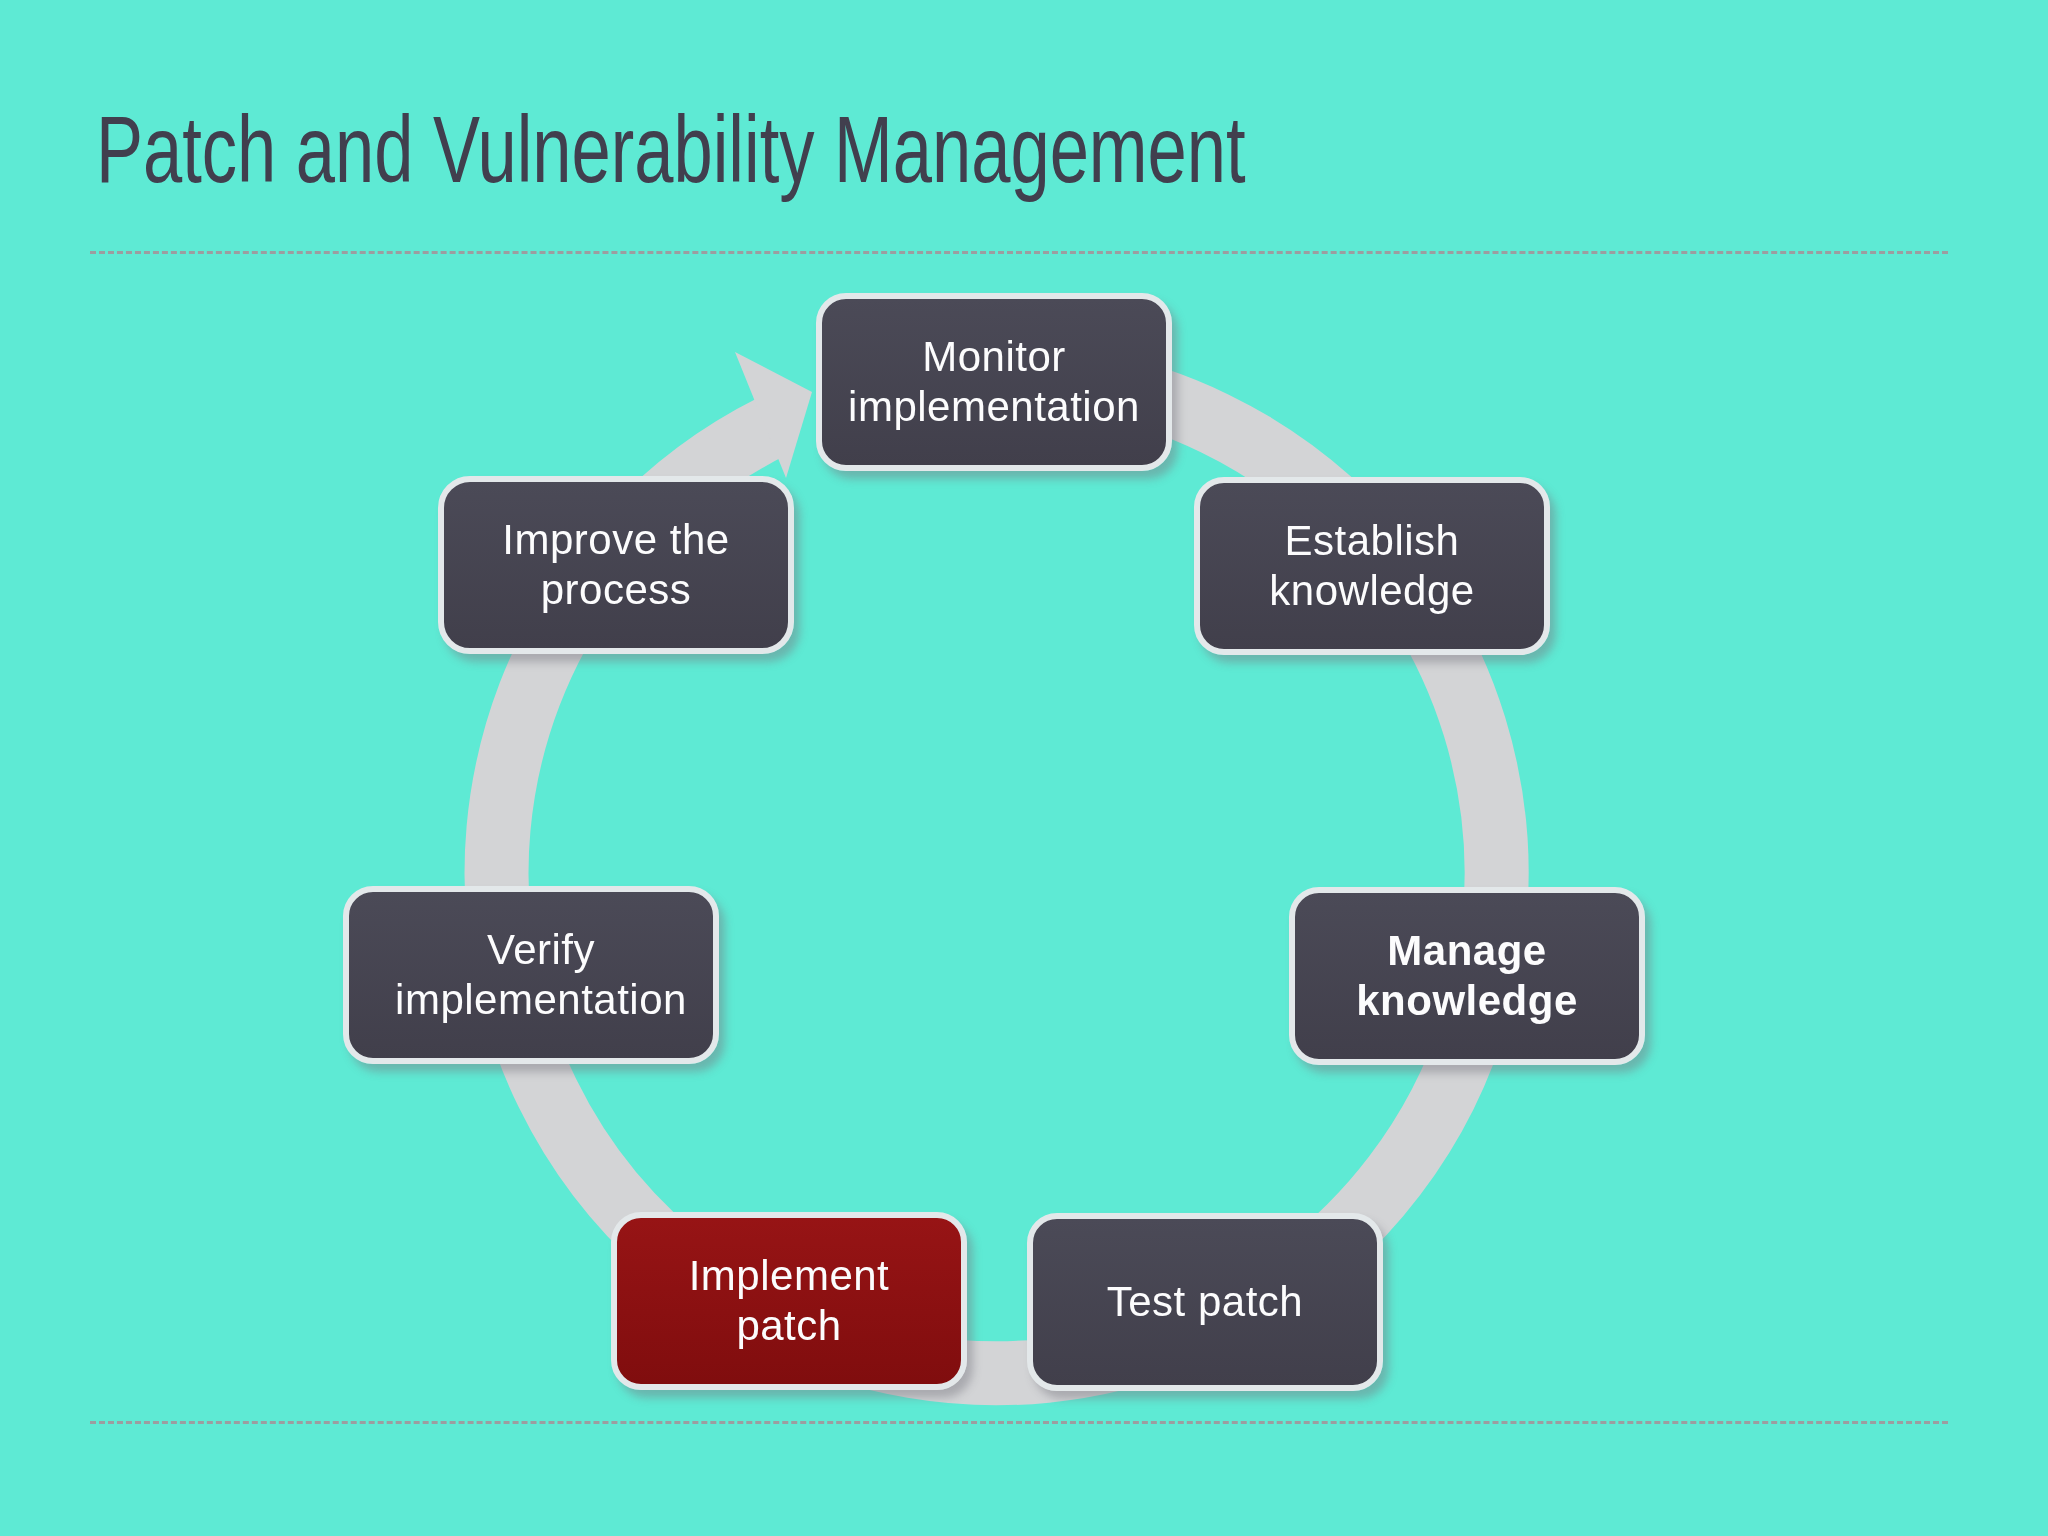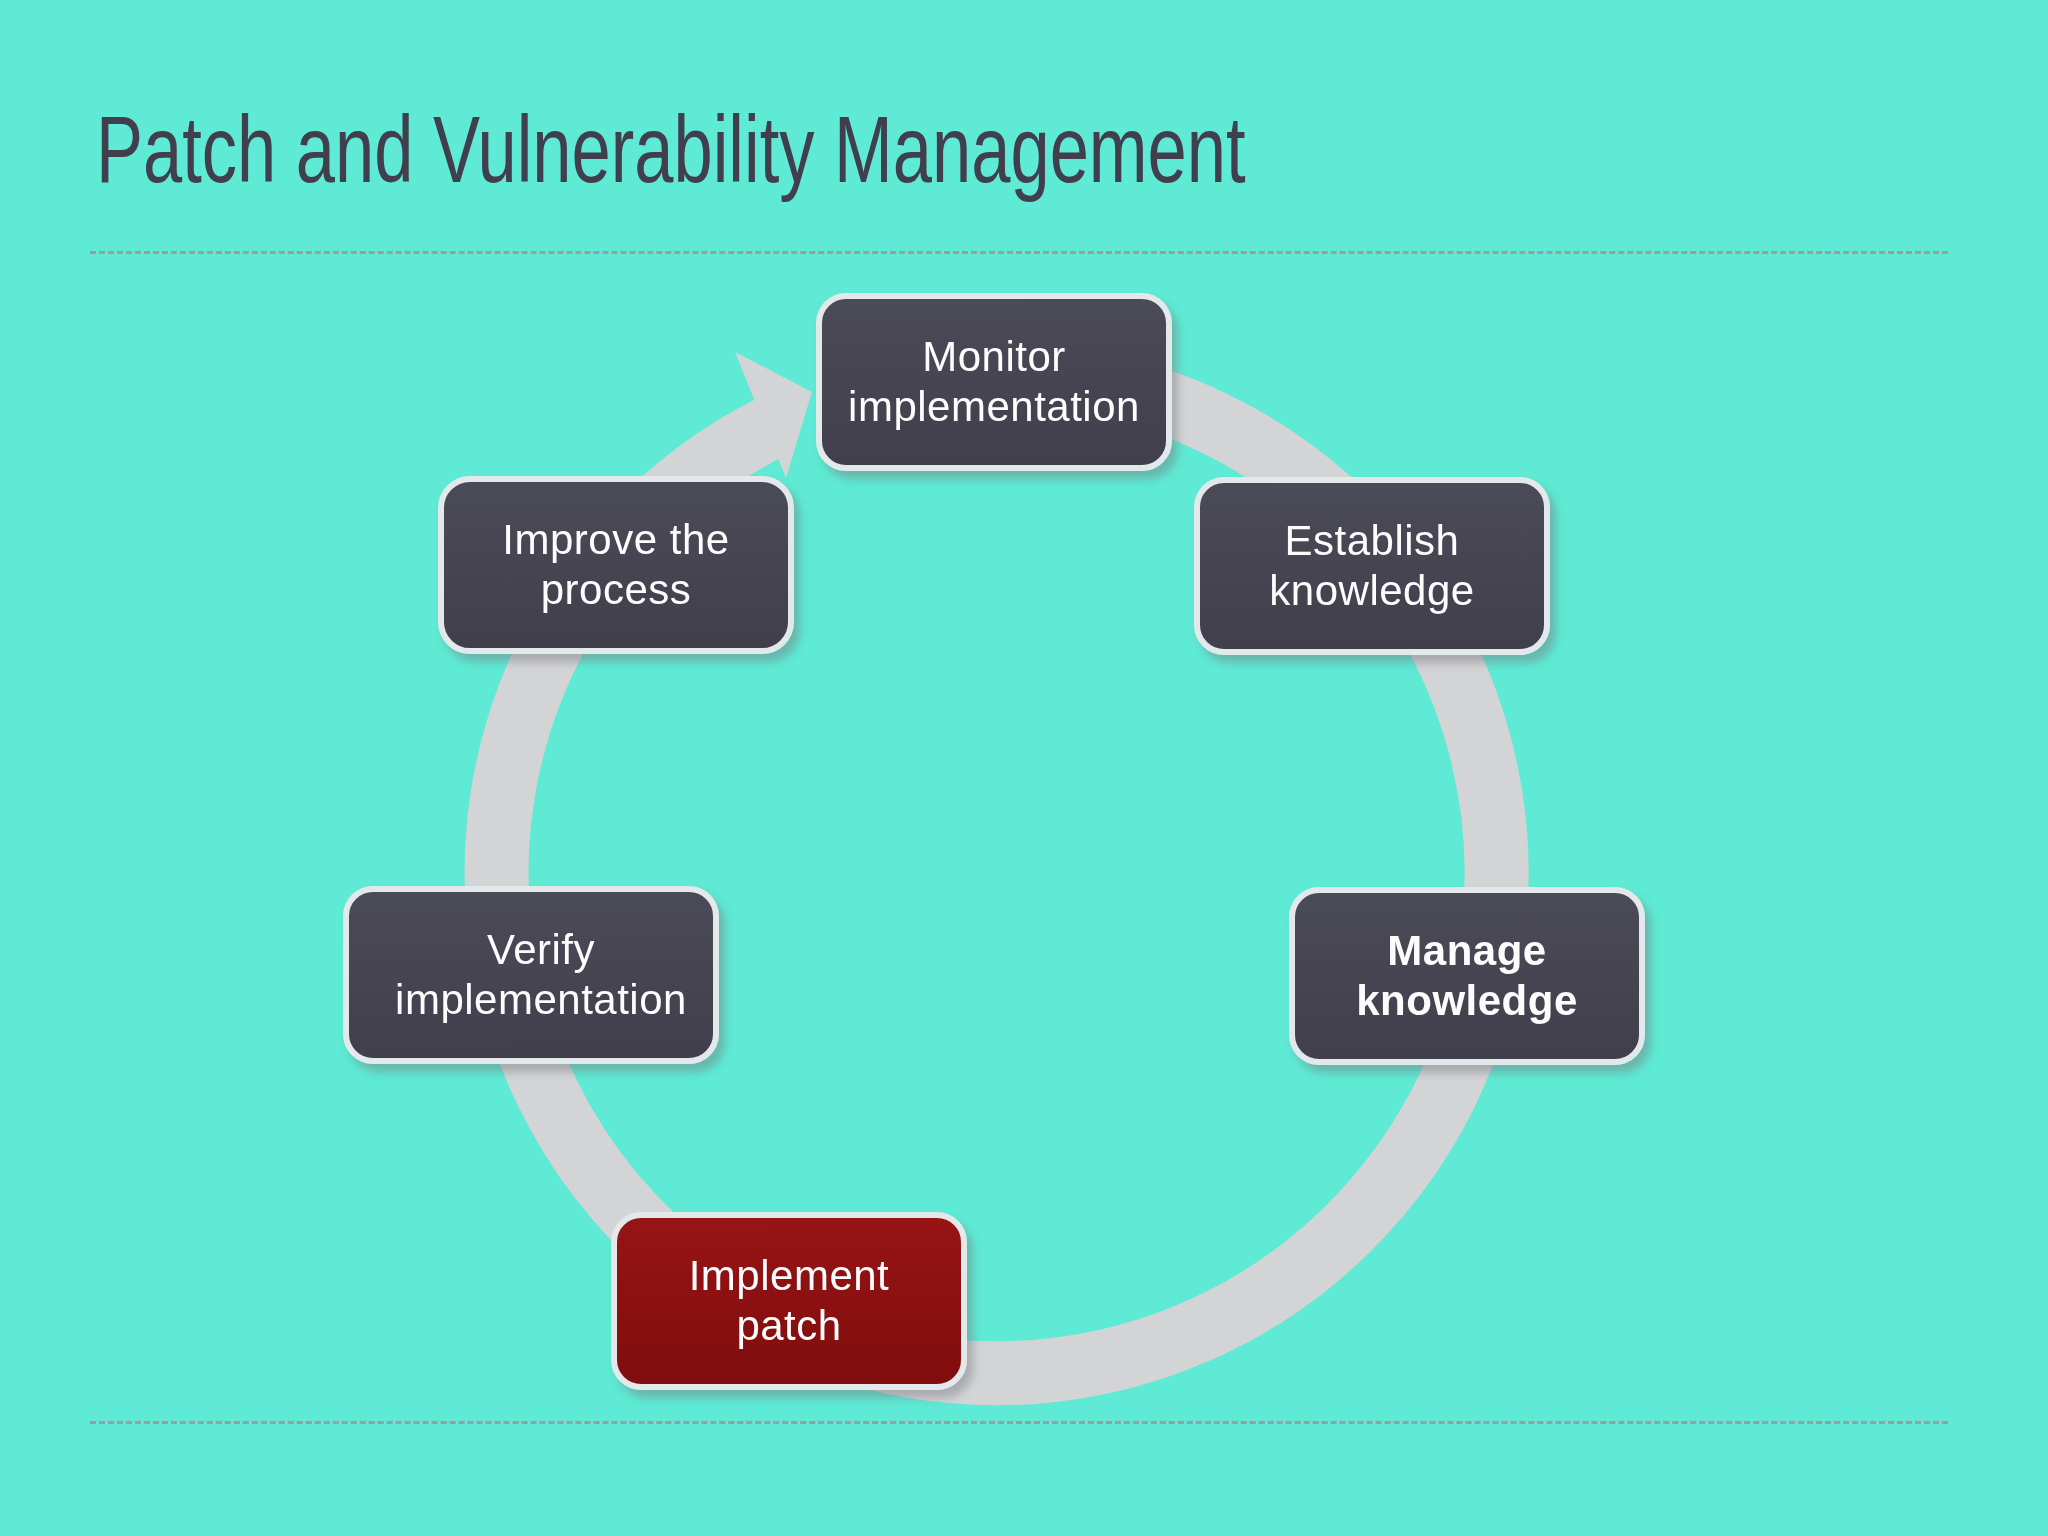--- a/index.html
+++ b/index.html
@@ -91,20 +91,24 @@
   <div class="node pos-establish">
     <span>Establish</span>
     <span>knowledge</span>
   </div>
 
   <div class="node pos-manage">
     <span>Manage</span>
     <span>knowledge</span>
   </div>
 
+  <div class="node pos-test">
+    <span>Test patch</span>
+
+  </div>
 
   <div class="node highlight pos-implement">
     <span>Implement</span>
     <span>patch</span>
   </div>
 
   <div class="node pos-verify">
     <span>Verify</span>
     <span>implementation</span>
   </div>

